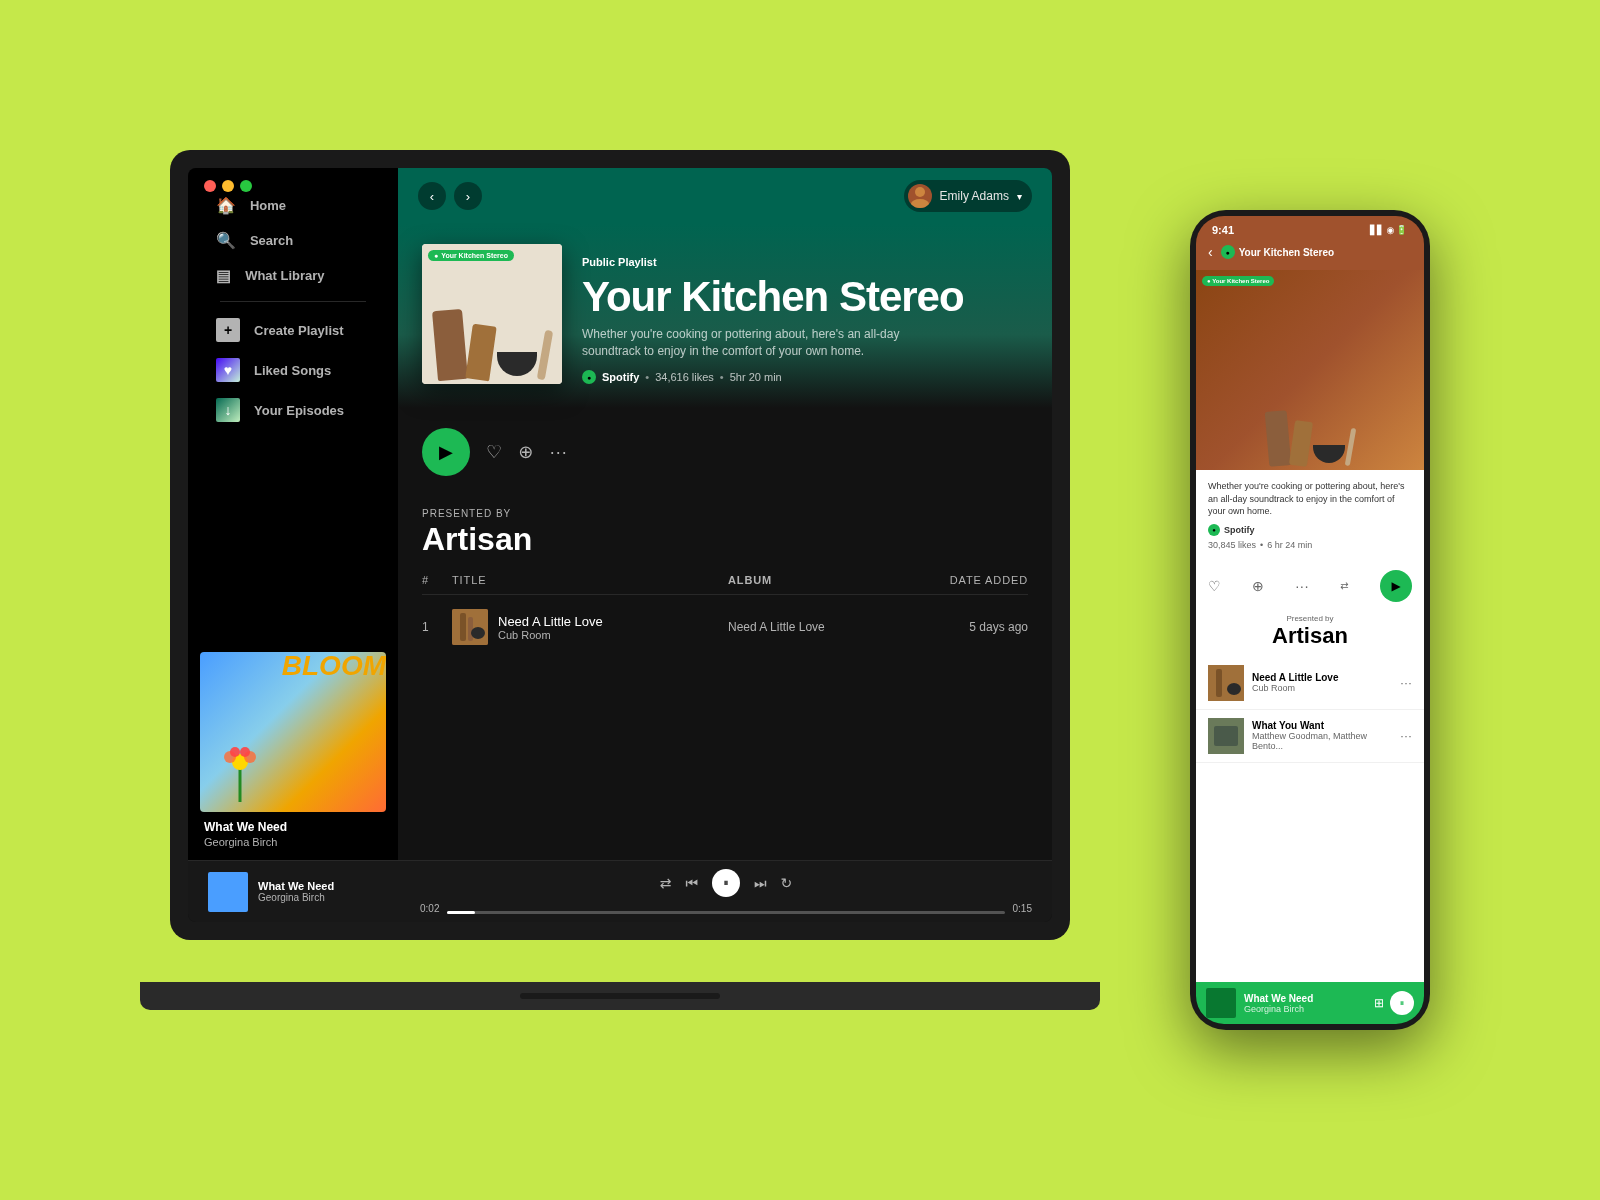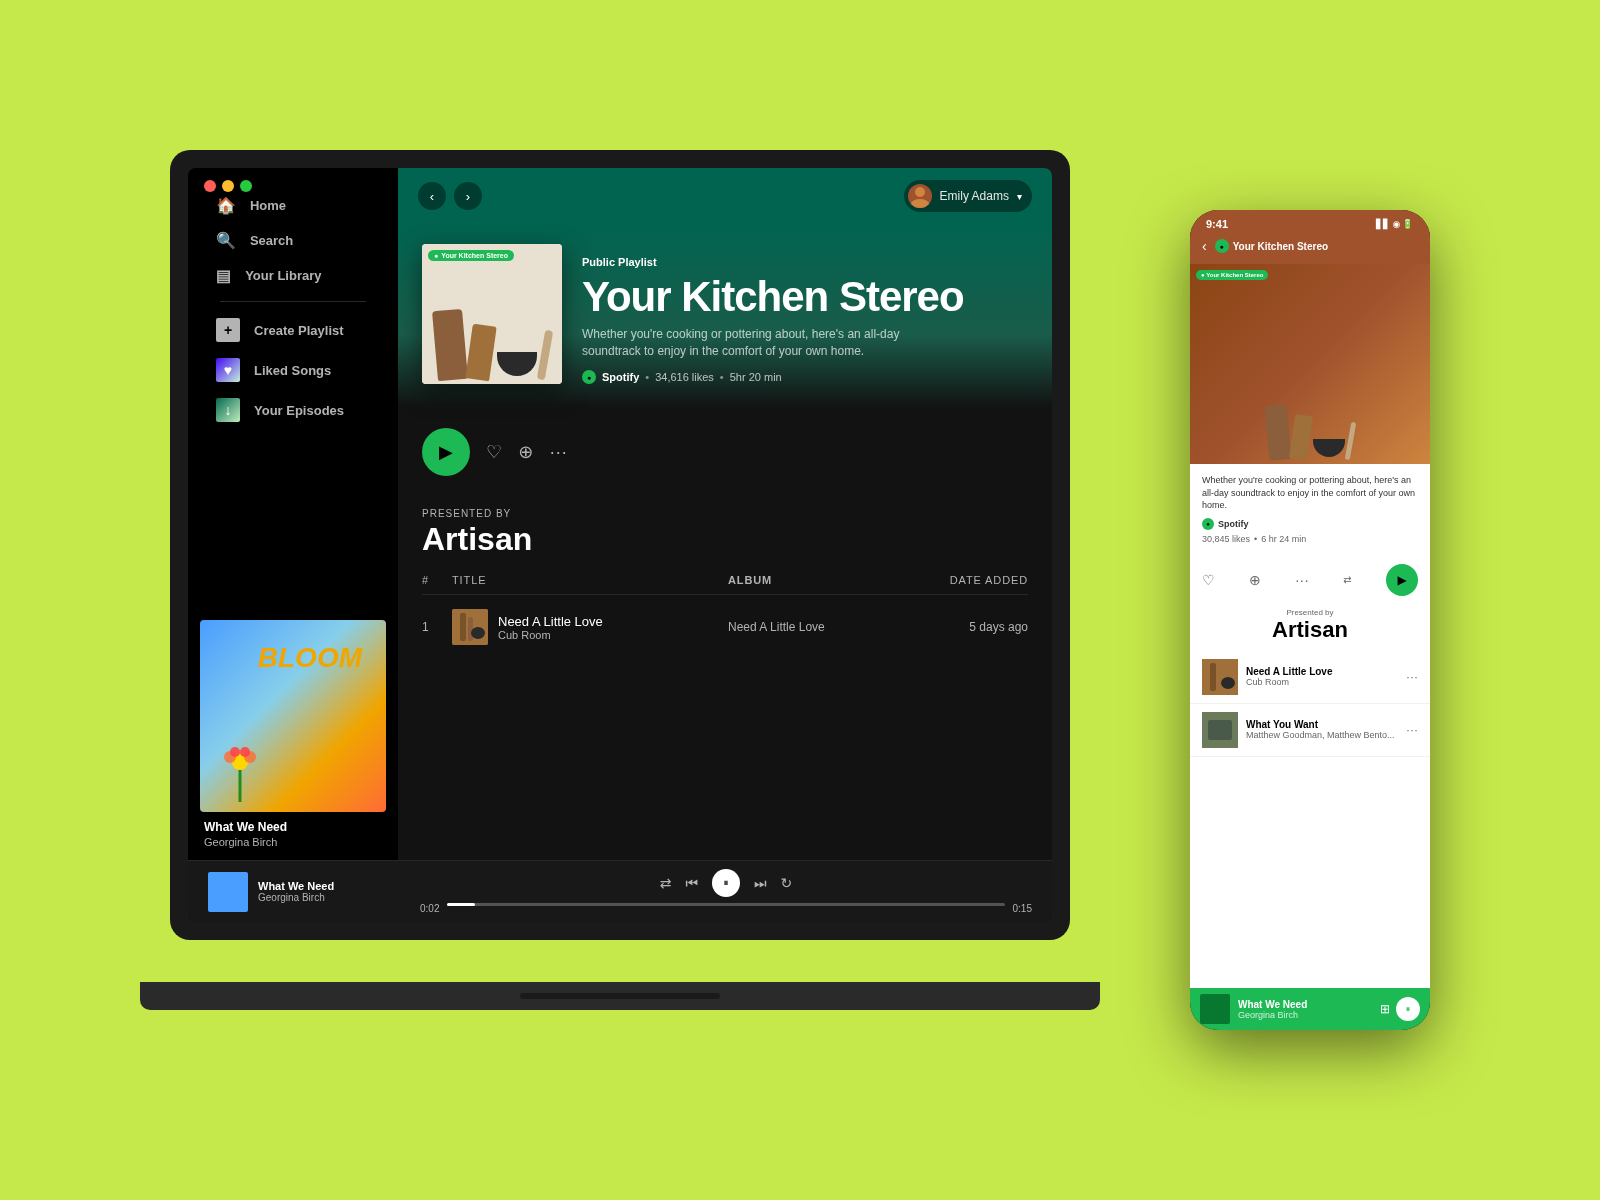--- a/index.html
+++ b/index.html
@@ -154,29 +154,29 @@
     .action-liked { background: linear-gradient(135deg, #450af5, #c4efd9); color: #fff; }
     .action-episodes { background: linear-gradient(135deg, #056952, #c0eebe); color: #fff; }
 
     .sidebar-album {
       margin-top: auto;
       padding: 12px;
     }
 
     .album-art-large {
       width: 100%;
-      height: 192px;
+      height: 160px;
       background: linear-gradient(135deg, #4a9eff 0%, #87ceeb 40%, #f0a500 70%, #ff6b35 100%);
       border-radius: 4px;
       position: relative;
       overflow: hidden;
       display: flex;
       align-items: flex-start;
       justify-content: flex-end;
-      padding: 24px;
+      padding: 0;
     }
 
     .album-title-overlay {
       color: #f0a500;
       font-size: 28px;
       font-weight: 900;
       font-style: italic;
       text-align: right;
       line-height: 1;
     }
@@ -556,21 +556,21 @@
       color: #000;
       font-size: 10px;
       display: flex;
       align-items: center;
       justify-content: center;
     }
 
     .progress-bar {
       width: 100%;
       display: flex;
-      align-items: flex-start;
+      align-items: flex-end;
       gap: 8px;
     }
 
     .time-label { color: #b3b3b3; font-size: 10px; }
 
     .progress-track {
       flex: 1;
       height: 3px;
       background: #535353;
       border-radius: 2px;
@@ -611,21 +611,21 @@
       top: 60px;
       width: 240px;
       height: 820px;
     }
 
     .phone-body {
       width: 100%;
       height: 100%;
       background: #1a1a1a;
       border-radius: 36px;
-      padding: 0;
+      padding: 6px;
       box-shadow: 0 20px 60px rgba(0,0,0,0.5);
     }
 
     .phone-screen {
       width: 100%;
       height: 100%;
       background: #121212;
       border-radius: 28px;
       overflow: hidden;
       display: flex;
@@ -853,21 +853,21 @@
                 <div class="sidebar-nav-item">
                   <span class="icon">🏠</span>
                   <span>Home</span>
                 </div>
                 <div class="sidebar-nav-item">
                   <span class="icon">🔍</span>
                   <span>Search</span>
                 </div>
                 <div class="sidebar-nav-item">
                   <span class="icon">▤</span>
-                  <span>Your Library</span>
+                  <span>What Library</span>
                 </div>
 
                 <div class="sidebar-divider"></div>
 
                 <div class="sidebar-action">
                   <div class="action-icon action-create">+</div>
                   <span>Create Playlist</span>
                 </div>
                 <div class="sidebar-action">
                   <div class="action-icon action-liked">♥</div>

